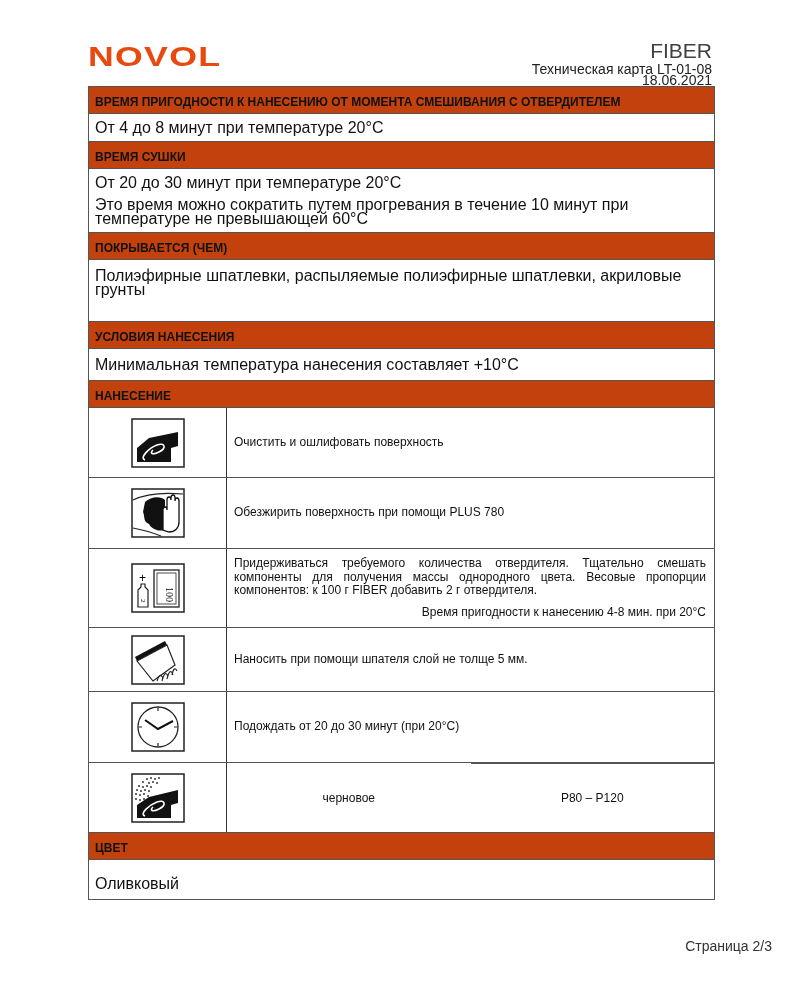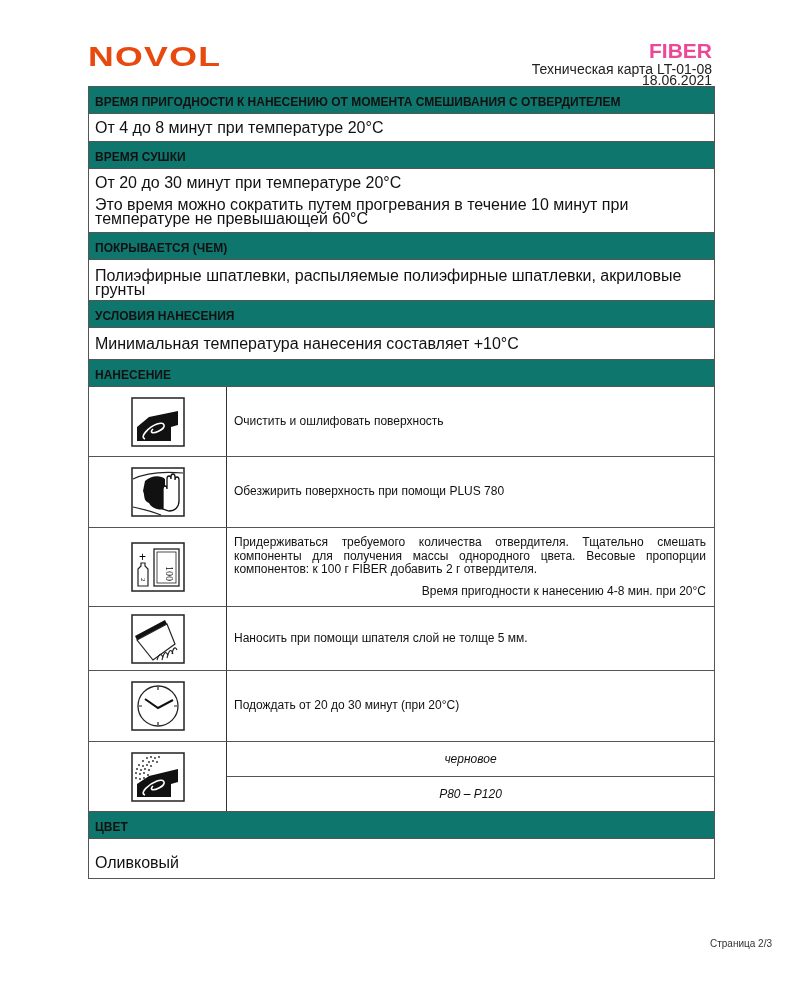--- a/index.html
+++ b/index.html
@@ -1,38 +1,38 @@
 <!DOCTYPE html>
 <html><head>
 <meta charset="utf-8">
 <style>
   html, body { margin: 0; padding: 0; background: #ffffff; }
   body { width: 800px; height: 1000px; position: relative; font-family: "Liberation Sans", sans-serif; color: #111; overflow: hidden; }
   .logo { position: absolute; left: 88px; top: 44px; font-family: "Liberation Sans", sans-serif; font-weight: 900; font-size: 27px; letter-spacing: 1px; color: #e8490f; line-height: 1; transform: scaleX(1.32); transform-origin: left top; }
   .hdr-right { position: absolute; right: 88px; top: 40px; text-align: right; line-height: 1; }
-  .product { font-weight: bold; font-size: 21px; color: #ec4899; }
+  .product { font-weight: normal; font-size: 21px; color: #404040; }
   .meta { font-size: 14px; color: #222; margin-top: 3px; line-height: 11px; }
   .sheet { position: absolute; left: 88px; top: 86px; width: 625px; border-left: 1.5px solid #555; border-right: 1.5px solid #555; border-bottom: 1.5px solid #555; }
-  .sec { background: #0f766e; border-top: 1.5px solid #555; border-bottom: 1.5px solid #555; height: 28px; box-sizing: border-box; padding: 8px 6px 0 6px; font-weight: bold; font-size: 12px; }
+  .sec { background: #c2410c; border-top: 1.5px solid #555; border-bottom: 1.5px solid #555; height: 28px; box-sizing: border-box; padding: 8px 6px 0 6px; font-weight: bold; font-size: 12px; }
   .txt { padding: 7px 6px 6px 6px; font-size: 16px; line-height: 14px; }
   .txt p { margin: 0; }
   .txt p + p { margin-top: 8px; }
   .steps { display: flex; flex-direction: column; }
   .step { display: flex; border-bottom: 1.5px solid #555; }
   .step:last-child { border-bottom: none; }
   .ico { width: 137px; border-right: 1.5px solid #333; display: flex; align-items: center; justify-content: center; flex-shrink: 0; }
   .ico svg { width: 54px; height: 50px; }
   .stxt { flex: 1; display: flex; flex-direction: column; justify-content: center; padding: 0 8px 0 7px; font-size: 12px; line-height: 13.5px; }
   .stxt p { margin: 0; }
   .stxt p + p { margin-top: 8px; }
   .justify { text-align: justify; }
-  .split { flex: 1; display: flex; flex-direction: column; font-style: italic; }
+  .split { flex: 1; display: flex; flex-direction: row; }
   .split div { flex: 1; display: flex; align-items: center; justify-content: center; font-size: 12px; }
   .split div + div { border-top: 1.5px solid #555; }
-  .footer { position: absolute; right: 28px; top: 938px; font-size: 10px; color: #333; }
+  .footer { position: absolute; right: 28px; top: 938px; font-size: 14px; color: #333; }
 </style>
 </head>
 <body>
 
 <div class="logo">NOVOL</div>
 <div class="hdr-right">
   <div class="product">FIBER</div>
   <div class="meta">Техническая карта LT-01-08</div>
   <div class="meta" style="margin-top:0">18.06.2021</div>
 </div>
@@ -43,21 +43,21 @@
       <p>От 4 до 8 минут при температуре 20°C</p>
     </div>
 
   <div class="sec">ВРЕМЯ СУШКИ</div>
   <div class="txt">
     <p>От 20 до 30 минут при температуре 20°C</p>
     <p>Это время можно сократить путем прогревания в течение  10 минут при температуре не превышающей 60°C</p>
   </div>
 
   <div class="sec">ПОКРЫВАЕТСЯ (ЧЕМ)</div>
-  <div class="txt" style="padding-top:9px;padding-bottom:3px">
+  <div class="txt" style="padding-top:9px;padding-bottom:24px">
       <p>Полиэфирные шпатлевки, распыляемые полиэфирные шпатлевки, акриловые грунты</p>
     </div>
 
   <div class="sec">УСЛОВИЯ НАНЕСЕНИЯ</div>
   <div class="txt" style="padding-top:9px;padding-bottom:8px">
       <p>Минимальная температура нанесения составляет +10°C</p>
     </div>
 
   <div class="sec">НАНЕСЕНИЕ</div>
   <div class="steps">

